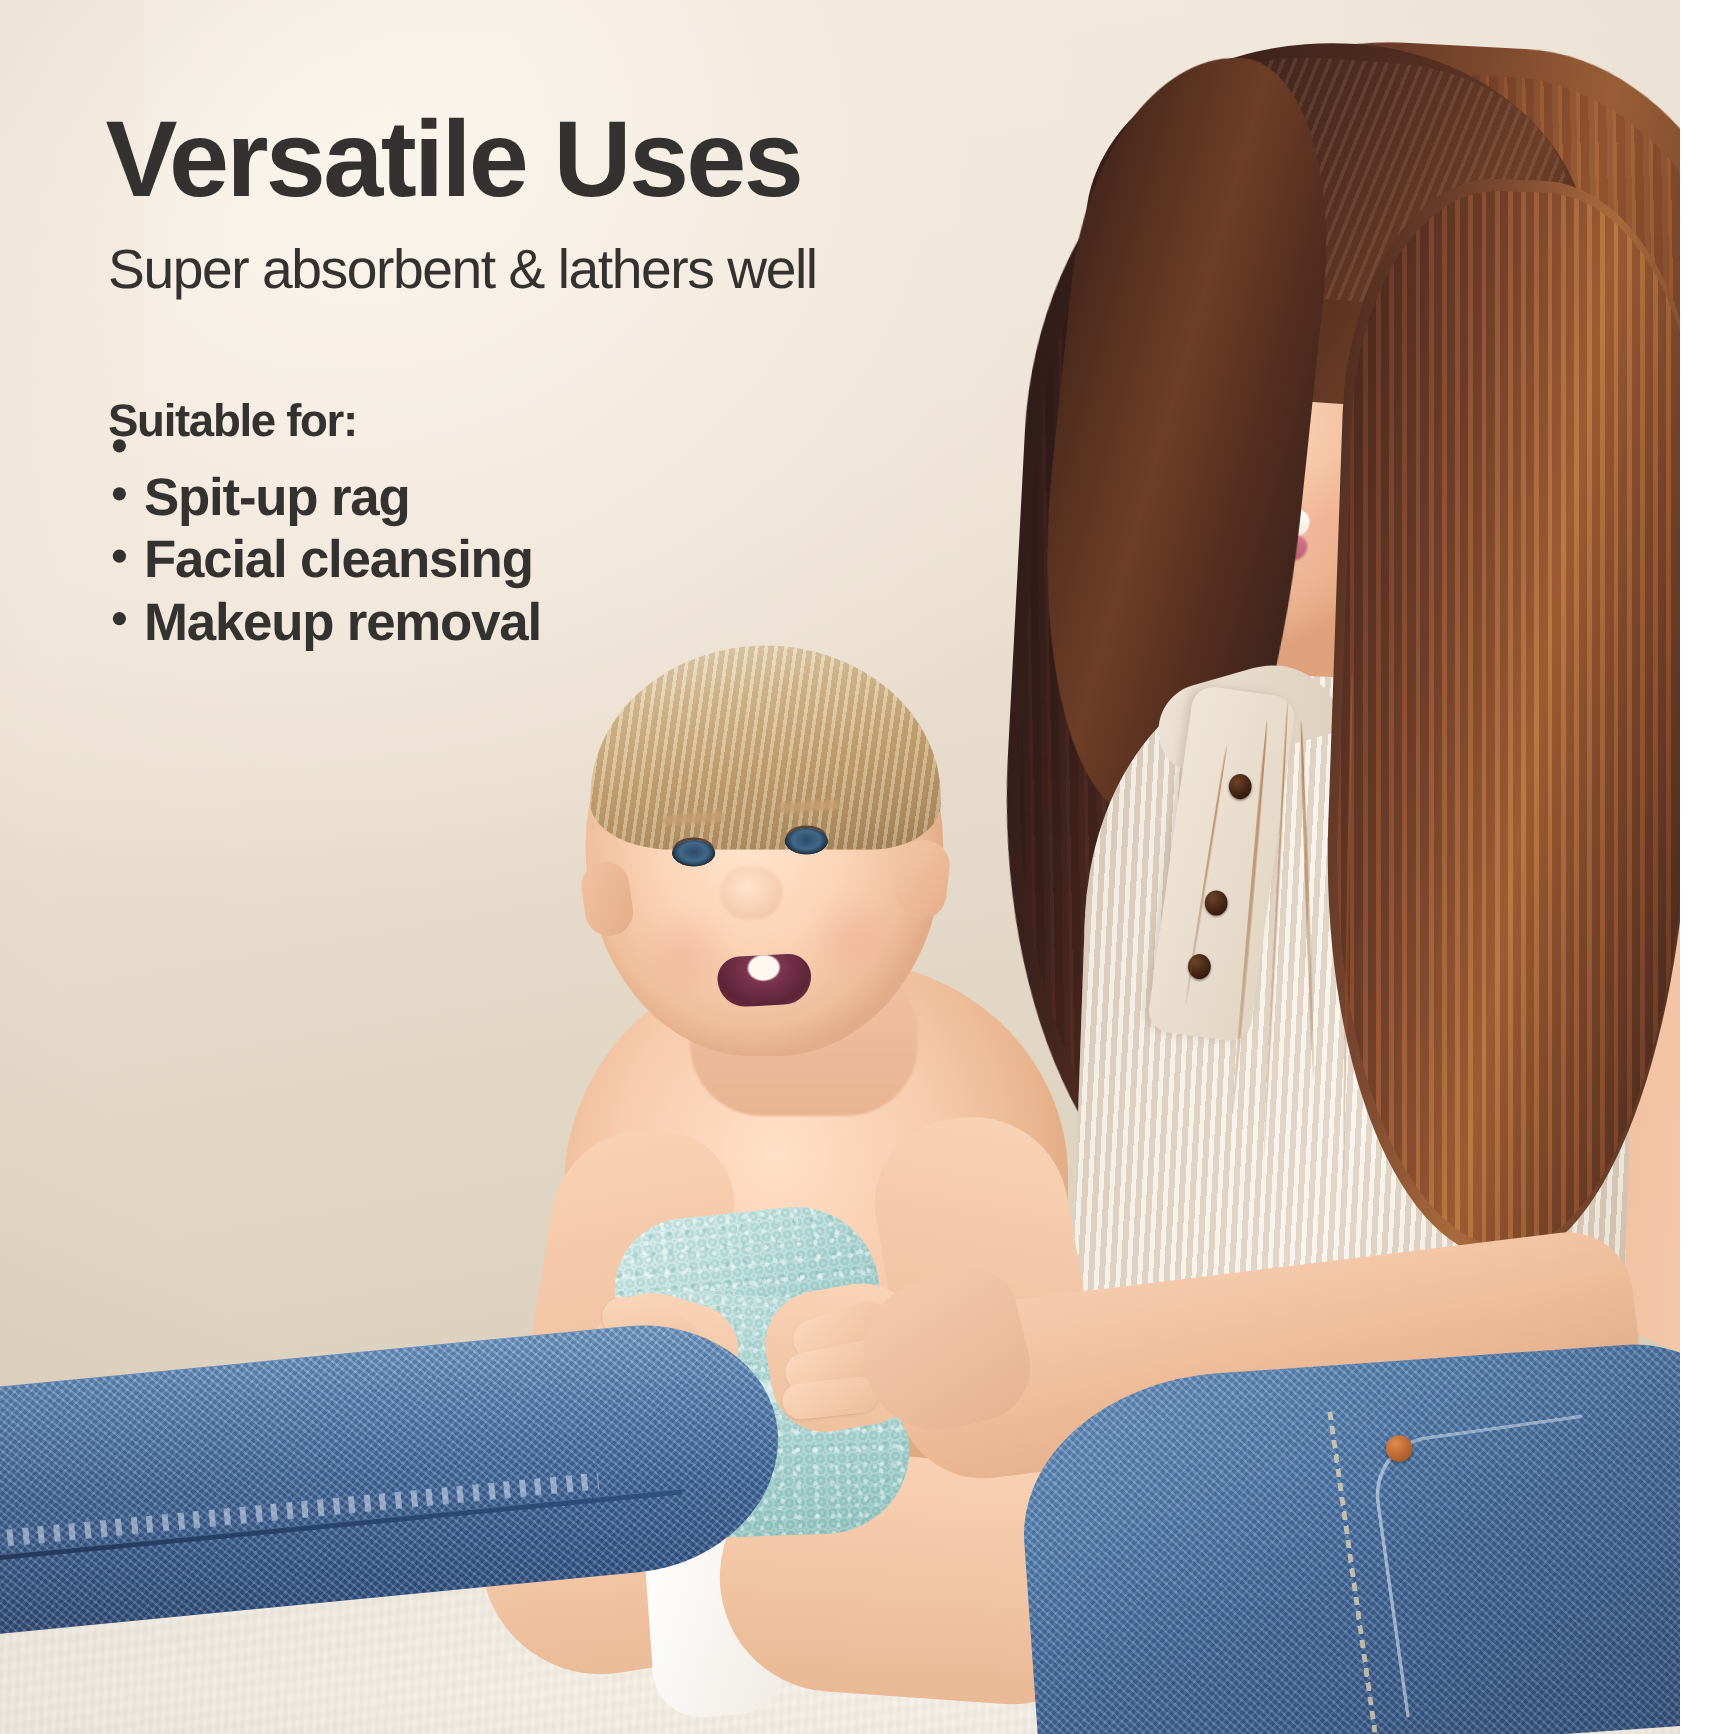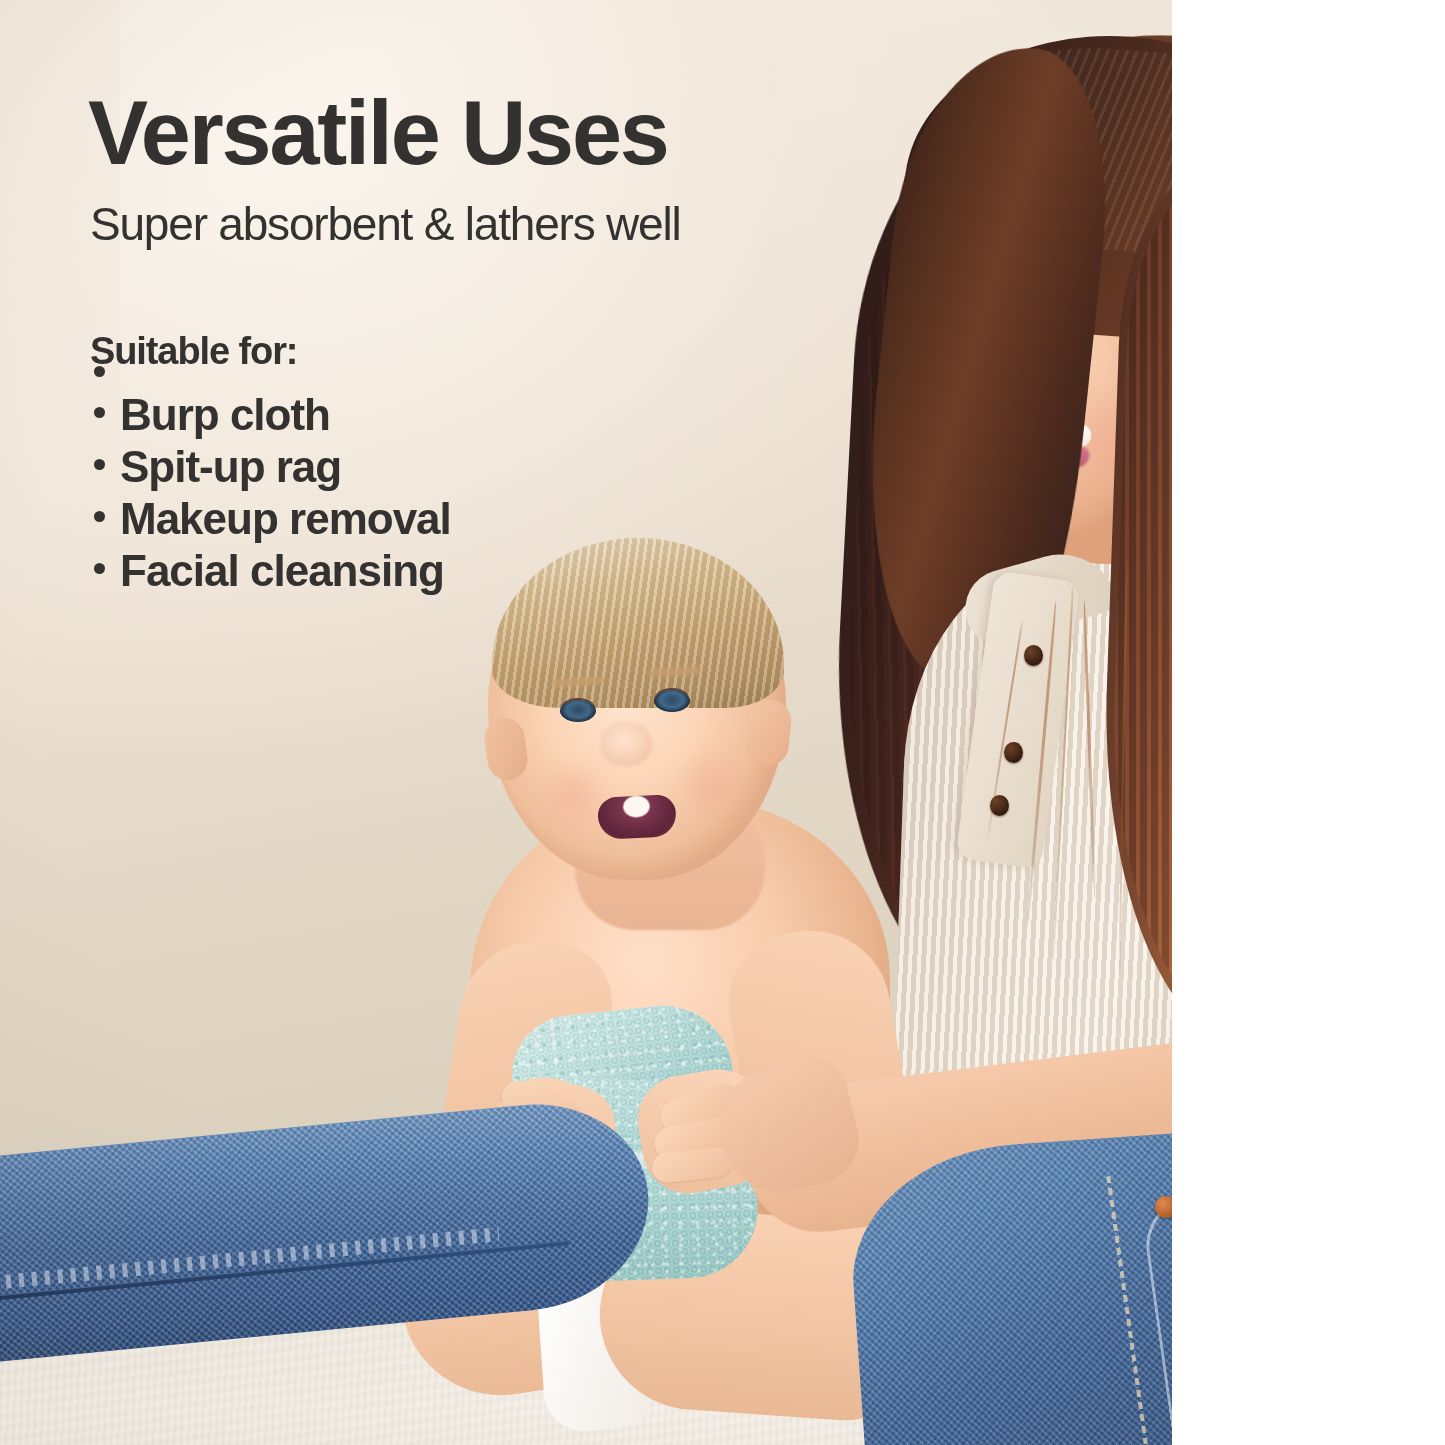--- a/index.html
+++ b/index.html
@@ -1,21 +1,21 @@
 <!DOCTYPE html>
 <html><head>
 <meta charset="utf-8">
 <title>Versatile Uses</title>
 <style>
   html,body{margin:0;padding:0;background:#fff;}
   *{box-sizing:border-box;}
 
   #scene{
     position:relative;
-    width:1172px;height:1445px;
+    width:1400px;height:1445px;
     overflow:hidden;
     font-family:"Liberation Sans","DejaVu Sans",sans-serif;
     background:
       radial-gradient(ellipse 1100px 900px at 18% 8%, #F7EFE6 0%, #F2E8DC 42%, rgba(242,232,220,0) 72%),
       linear-gradient(170deg,#F4ECE2 0%,#EDE2D4 30%,#E2D6C5 58%,#DACEBC 78%,#D6C9B7 100%);
   }
 
   
   .ph{position:absolute;}
 
@@ -566,30 +566,26 @@
   <div id="copy">
     <h1 id="headline">Versatile Uses</h1>
     <p id="subhead">Super absorbent &amp; lathers well</p>
     <p id="suitable">Suitable for:</p>
     <ul id="uses">
         <li>
           <span class="bdot"></span>
         </li>
         <li>
           <span class="bdot"></span>
-          <span>Burp cloth</span>
+          <span>Spit-up rag</span>
         </li>
         <li>
           <span class="bdot"></span>
-          <span>Spit-up rag</span>
+          <span>Facial cleansing</span>
         </li>
         <li>
           <span class="bdot"></span>
           <span>Makeup removal</span>
         </li>
-        <li>
-          <span class="bdot"></span>
-          <span>Facial cleansing</span>
-        </li>
       </ul>
   </div>
 
 </div>
 
 </body></html>

